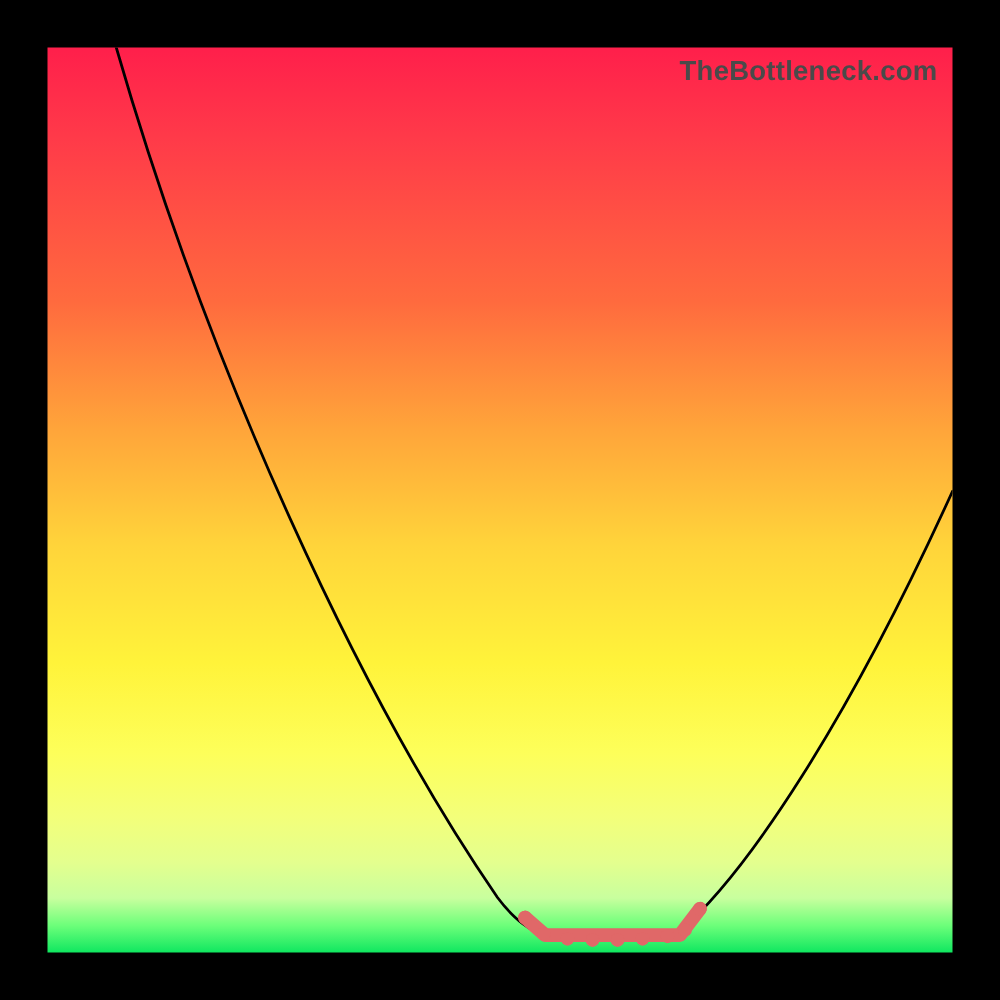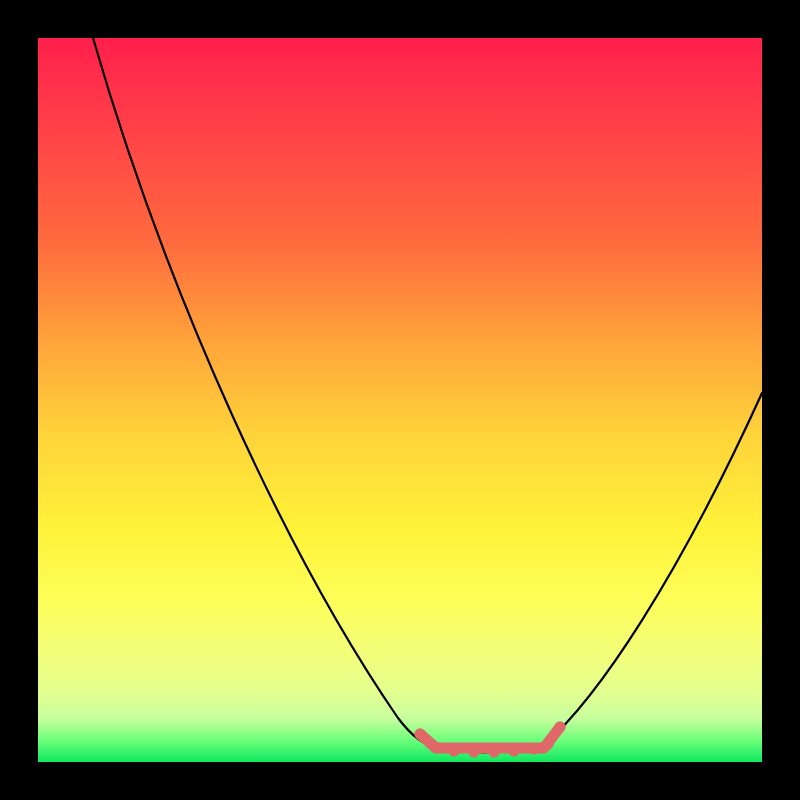--- a/index.html
+++ b/index.html
@@ -55,20 +55,21 @@
     left: 0;
     top: 0;
     width: 724px;
     height: 724px;
   }
 </style>
 </head>
 <body>
 <div class="outer">
   <div class="plot-area">
+    <span class="watermark">TheBottleneck.com</span>
     <svg class="curves" viewBox="0 0 724 724" preserveAspectRatio="none">
 
       <path d="M 55 0
                C 130 260, 250 520, 360 680
                C 375 700, 388 708, 400 710" fill="none" stroke="#000" stroke-width="2.2" stroke-linecap="round"></path>
       <path d="M 505 708
                C 560 660, 640 540, 724 355" fill="none" stroke="#000" stroke-width="2.2" stroke-linecap="round"></path>
 
       <path d="M 400 710
                C 430 716, 470 716, 505 708" fill="none" stroke="#000" stroke-width="2.2" stroke-linecap="round"></path>

